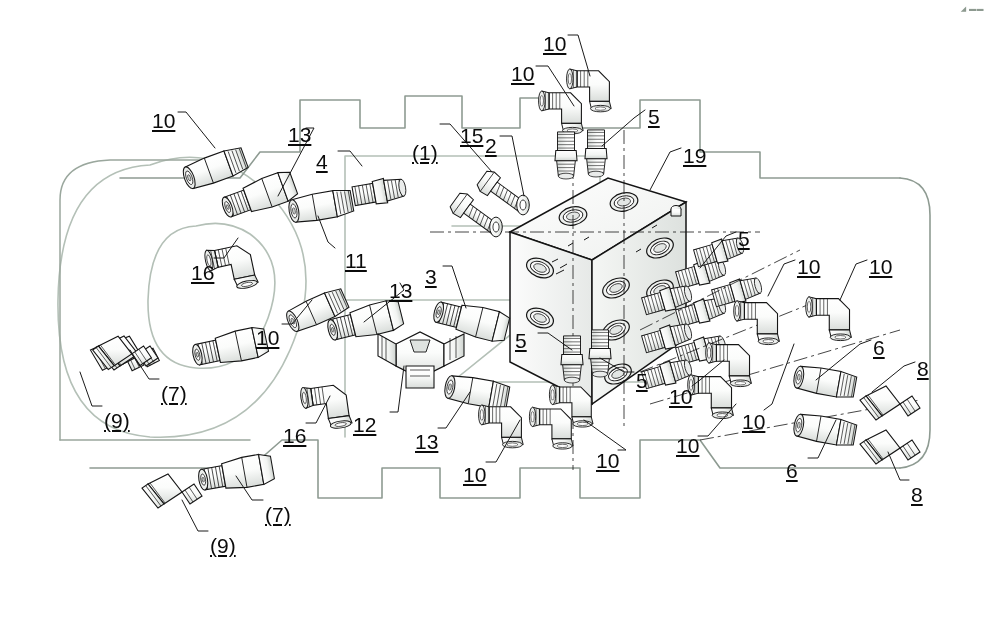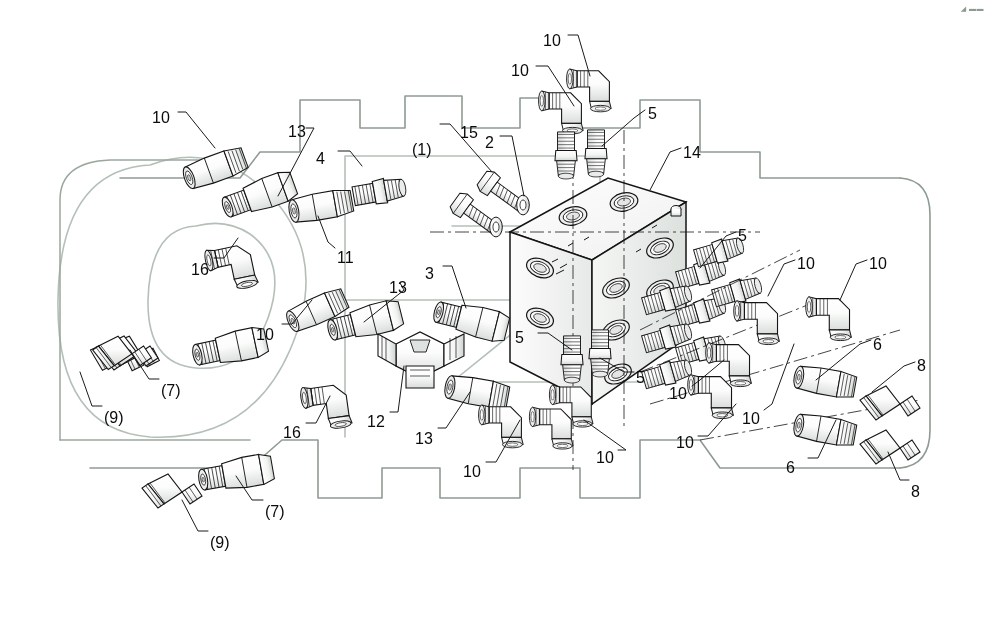--- a/index.html
+++ b/index.html
@@ -14,25 +14,26 @@
   #stage{
     position:absolute;left:0;top:0;width:990px;height:634px;
     background-color:#ffffff;
     background-image:radial-gradient(circle, #eef3ef 0.6px, transparent 0.7px);
     background-size:4px 4px;
   }
   svg.layer{position:absolute;left:0;top:0;width:990px;height:634px;}
   .lbl{
     position:absolute;
     font-family:"Liberation Sans", sans-serif;
-    font-size:16px;
+    font-size:21px;
     color:#0b0b0b;
     line-height:1;
     white-space:nowrap;
     user-select:none;
+    text-decoration:underline;
   }
   #cornermark{
     position:absolute;right:6px;top:5px;
     font-size:7px;color:#8d9a90;letter-spacing:0.5px;
     font-family:"Liberation Sans", sans-serif;
   }
 </style>
 </head>
 <body>
 
@@ -472,38 +473,38 @@
         <path d="M808,458 L818,458 L836,420"></path>
         <path d="M909,480 L900,480 L888,452"></path>
       </g>
   </svg>
 
   <div id="callouts">
       <div class="lbl" style="left: 152px; top: 110px;">10</div>
       <div class="lbl" style="left: 288px; top: 124px;">13</div>
       <div class="lbl" style="left: 316px; top: 151px;">4</div>
       <div class="lbl" style="left: 191px; top: 262px;">16</div>
-      <div class="lbl" style="left: 337px; top: 250px;">11</div>
+      <div class="lbl" style="left: 345px; top: 250px;">11</div>
       <div class="lbl" style="left: 256px; top: 327px;">10</div>
       <div class="lbl" style="left: 389px; top: 280px;">13</div>
       <div class="lbl" style="left: 425px; top: 266px;">3</div>
       <div class="lbl" style="left: 283px; top: 425px;">16</div>
-      <div class="lbl" style="left: 367px; top: 414px;">12</div>
+      <div class="lbl" style="left: 353px; top: 414px;">12</div>
       <div class="lbl" style="left: 415px; top: 431px;">13</div>
       <div class="lbl" style="left: 161px; top: 383px;">(7)</div>
       <div class="lbl" style="left: 104px; top: 410px;">(9)</div>
       <div class="lbl" style="left: 265px; top: 504px;">(7)</div>
       <div class="lbl" style="left: 210px; top: 535px;">(9)</div>
       <div class="lbl" style="left: 418px; top: 125px; margin-left: 42px;">15</div>
       <div class="lbl" style="left: 412px; top: 142px;">(1)</div>
       <div class="lbl" style="left: 485px; top: 135px;">2</div>
       <div class="lbl" style="left: 543px; top: 33px;">10</div>
       <div class="lbl" style="left: 511px; top: 63px;">10</div>
       <div class="lbl" style="left: 648px; top: 106px;">5</div>
-      <div class="lbl" style="left: 683px; top: 145px;">14</div>
+      <div class="lbl" style="left: 683px; top: 145px;">19</div>
       <div class="lbl" style="left: 515px; top: 330px;">5</div>
       <div class="lbl" style="left: 636px; top: 370px;">5</div>
       <div class="lbl" style="left: 738px; top: 228px;">5</div>
       <div class="lbl" style="left: 797px; top: 256px;">10</div>
       <div class="lbl" style="left: 869px; top: 256px;">10</div>
       <div class="lbl" style="left: 669px; top: 386px;">10</div>
       <div class="lbl" style="left: 742px; top: 411px;">10</div>
       <div class="lbl" style="left: 676px; top: 435px;">10</div>
       <div class="lbl" style="left: 596px; top: 450px;">10</div>
       <div class="lbl" style="left: 463px; top: 464px;">10</div>

